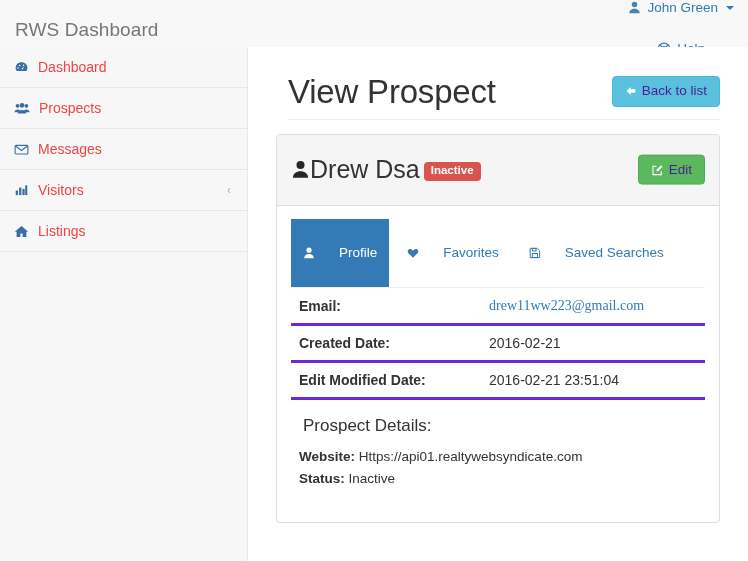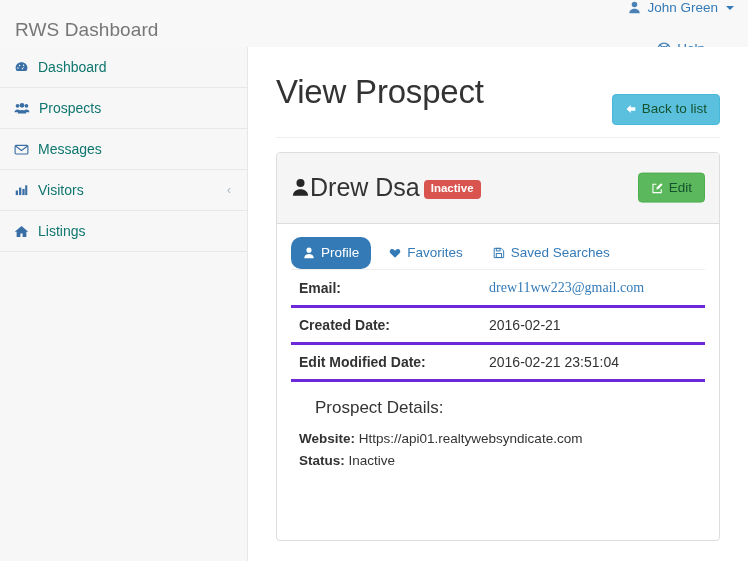--- a/index.html
+++ b/index.html
@@ -58,56 +58,56 @@
   .side-item {
     position: relative;
     height: 41px;
     display: flex; align-items: center;
     padding-left: 14px;
     border-bottom: 1px solid #e7e7e7;
     color: #337ab7;
     font-size: 14px;
     cursor: pointer;
   }
-  .side-item .label { margin-left: 9px; color:#0f766e; }
+  .side-item .label { margin-left: 9px; color:#ef4444; }
   .side-item .chev {
     position: absolute; right: 16px; top: 50%; transform: translateY(-50%);
     color: #a9b6c2; font-size: 12px;
   }
 
   
   .main {
     position: absolute; top: 47px; left: 248px;
     width: 500px; height: 514px;
     background: #ffffff;
     padding: 0 28px;
   }
   .page-head {
     position: relative;
     padding-top: 28px;
     border-bottom: 1px solid #eeeeee;
-    padding-bottom: 27px;
-    margin: 0 0 0 0;
+    padding-bottom: 9px;
+    margin: 0 0 0 12px;
     display: flex; align-items: flex-start;
   }
   .page-title {
     font-size: 33px;
     font-weight: normal;
     color: #333333;
     line-height: 1.05;
     margin: 0;
     letter-spacing: -.2px;
   }
   .btn {
     display: inline-flex; align-items: center; gap: 5px;
     border-radius: 4px;
     border: 1px solid transparent;
     font-size: 13.5px;
     cursor: pointer;
-    color: #14532d;
+    color: #4c1d95;
     padding: 7px 12px;
     line-height: 1.1;
     white-space: nowrap;
   }
   .btn-info { background: #5bc0de; border-color: #46b8da; }
   .btn-success { background: #5cb85c; border-color: #4cae4c; margin-left: 25px; }
   .btn-back {
     position: absolute; right: 0; bottom: 12px;
   }
 
@@ -147,45 +147,45 @@
 
   .panel-body { padding: 13px 14px 0 14px; }
 
   .tabs {
     display: flex; align-items: center; gap: 6px;
     border-bottom: 1px solid #eeeeee;
     padding-bottom: 0;
     margin-bottom: 0;
   }
   .tab {
-    display: flex; align-items: center; gap: 6px;
+    display: flex; align-items: center; gap: 24px;
     font-size: 13.5px;
     color: #337ab7;
-    padding: 9px 12px;
-    border-radius: 10px;
+    padding: 27px 12px;
+    border-radius: 0;
     cursor: pointer;
     line-height: 1.1;
   }
   .tab.active { background: #337ab7; color: #ffffff; }
 
   .info-table { width: 100%; border-collapse: collapse; }
   .info-table tr { border-bottom: 3px solid #6d28d9; }
   .info-table td {
     padding: 9px 0 9px 8px;
     font-size: 14px;
     color: #333333;
     vertical-align: middle;
   }
   .info-table td.key { font-weight: bold; width: 190px; }
   .info-table td.val a { color: #337ab7; text-decoration: none; font-family: Liberation Serif, serif; }
 
   .details-title {
     font-size: 17px;
     color: #333333;
-    margin: 16px 0 11px 24px;
+    margin: 16px 0 11px 12px;
     font-weight: normal;
   }
   .detail-line {
     font-size: 13.5px;
     color: #333333;
     margin: 0 0 2px 8px;
     line-height: 1.45;
   }
   .detail-line b { font-weight: bold; }
 </style>

